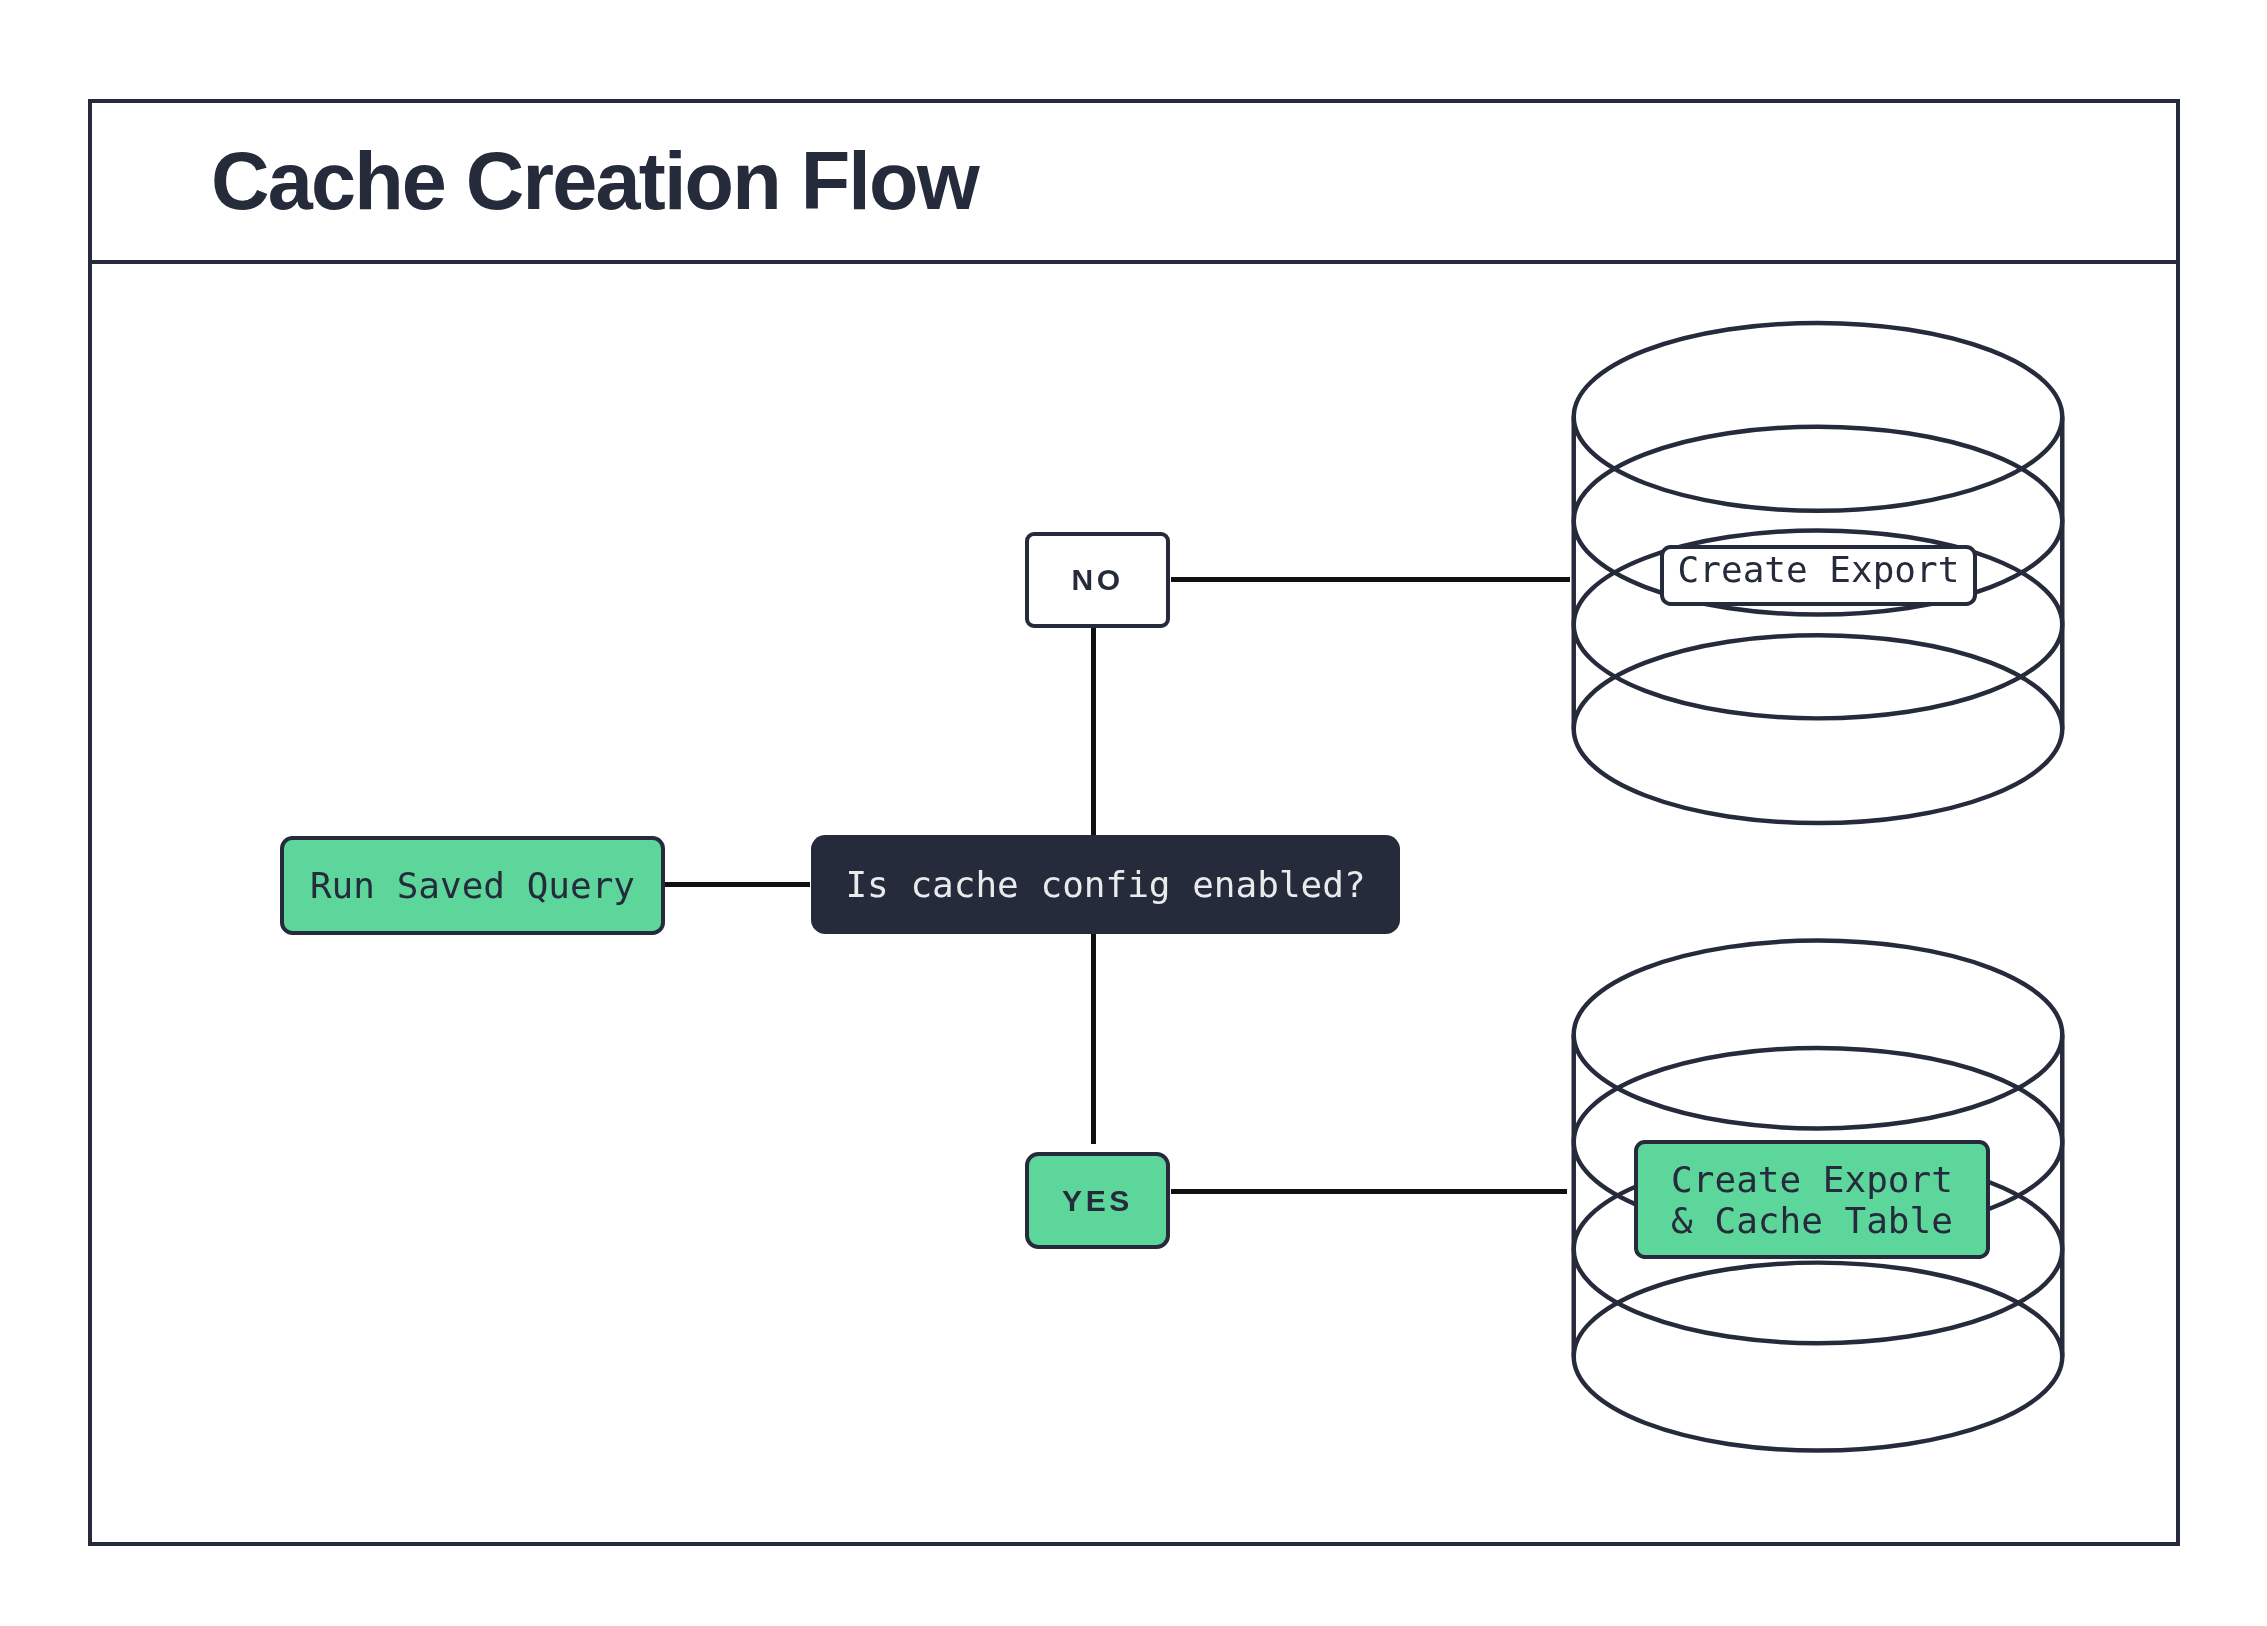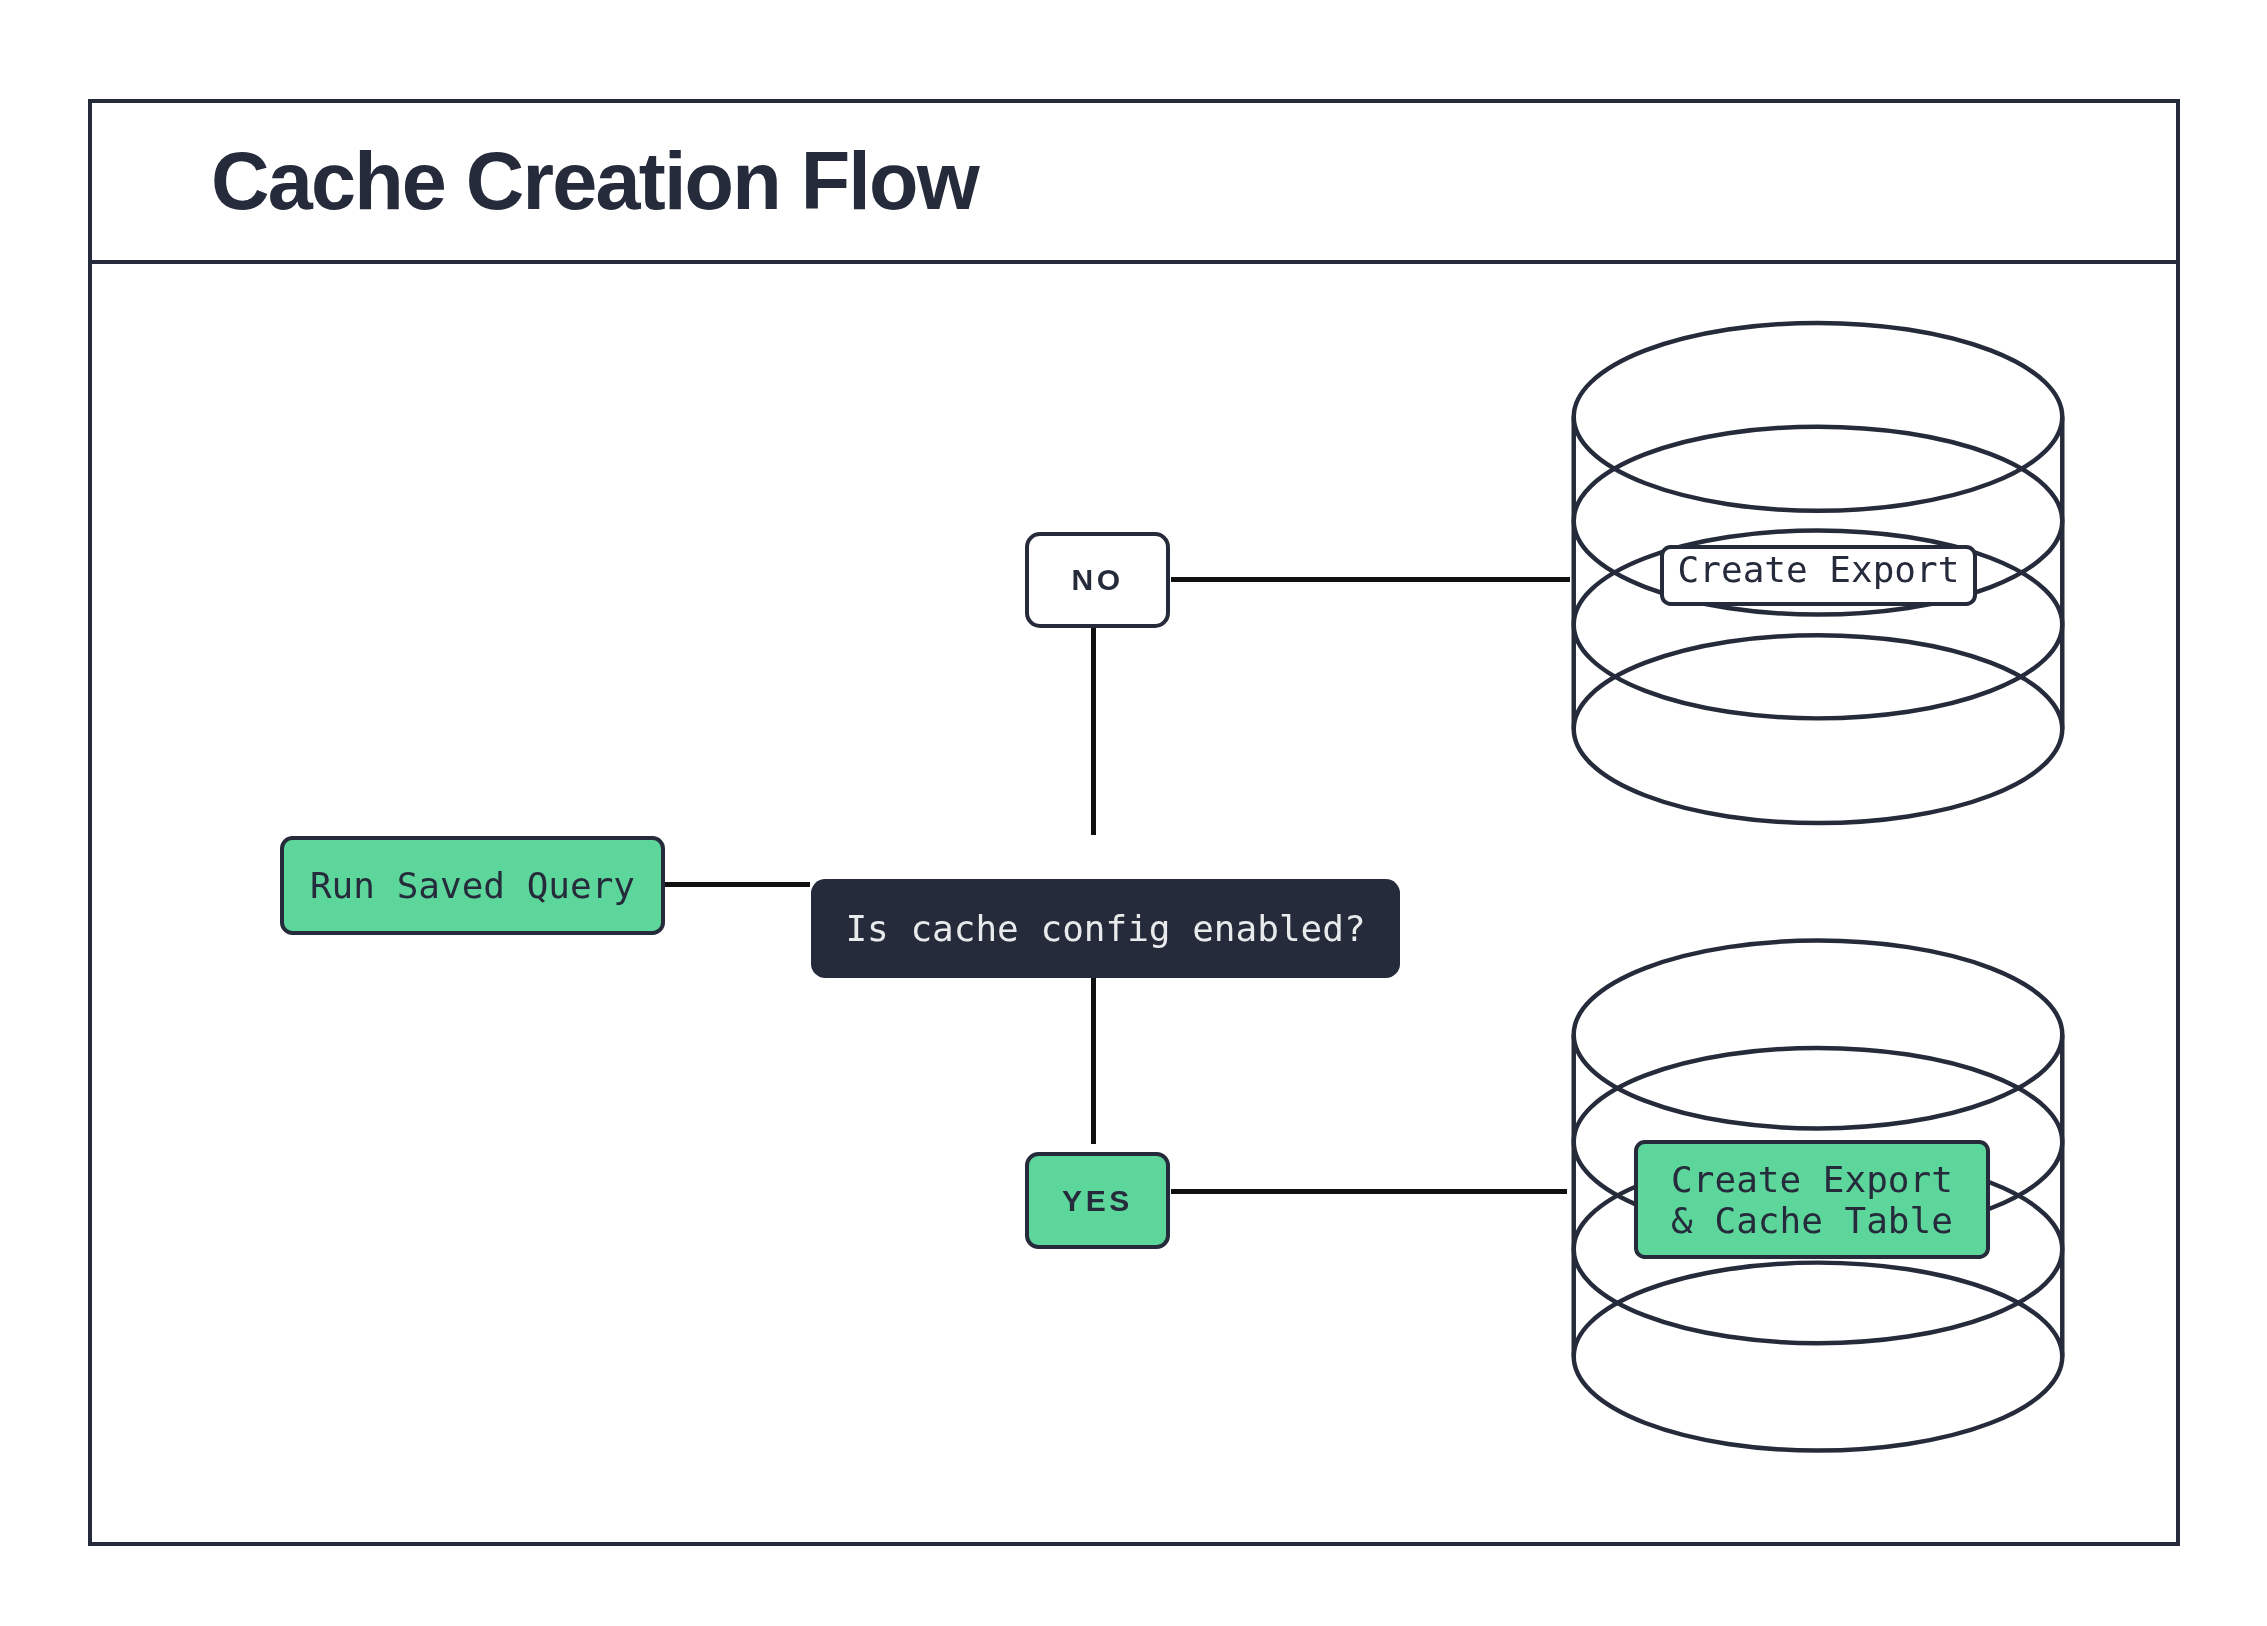--- a/index.html
+++ b/index.html
@@ -20,23 +20,23 @@
     border:4.5px solid var(--navy);display:flex;align-items:center;padding-left:119px;}
   .title{font-family:"Liberation Sans",sans-serif;font-weight:700;font-size:81px;
     letter-spacing:-1.8px;color:var(--navy);}
 
   .node{position:absolute;display:flex;align-items:center;justify-content:center;
     font-size:36px;color:var(--navy);z-index:3;}
 
   .start-node{left:280px;top:836px;width:385px;height:99px;background:var(--green);
     border:4.5px solid var(--navy);border-radius:12.5px;}
   .decision-node{left:811px;top:835px;width:589px;height:99px;background:var(--navy);
-    border-radius:14.3px;color:var(--light);margin-top:44px;}
+    border-radius:14.3px;color:var(--light);}
   .no-node{left:1025px;top:532px;width:145px;height:96px;background:var(--bg);
-    border:4.5px solid var(--navy);border-radius:15px;
+    border:4.5px solid var(--navy);border-radius:9px;
     font-family:"Liberation Sans",sans-serif;font-weight:700;font-size:30px;letter-spacing:3.6px;}
   .yes-node{left:1025px;top:1144px;width:145px;height:97px;background:var(--green);
     border:4.5px solid var(--navy);border-radius:13.4px;
     font-family:"Liberation Sans",sans-serif;font-weight:700;font-size:30px;letter-spacing:3.6px;margin-top:8px;}
 
   .conn{position:absolute;background:var(--line);z-index:1;}
   .conn-start{left:665px;top:882px;width:145px;height:4.5px;}
   .conn-up{left:1091px;top:628px;width:4.5px;height:207px;}
   .conn-down{left:1091px;top:934px;width:4.5px;height:210px;}
   .conn-no{left:1171px;top:577px;width:399px;height:4.5px;}

